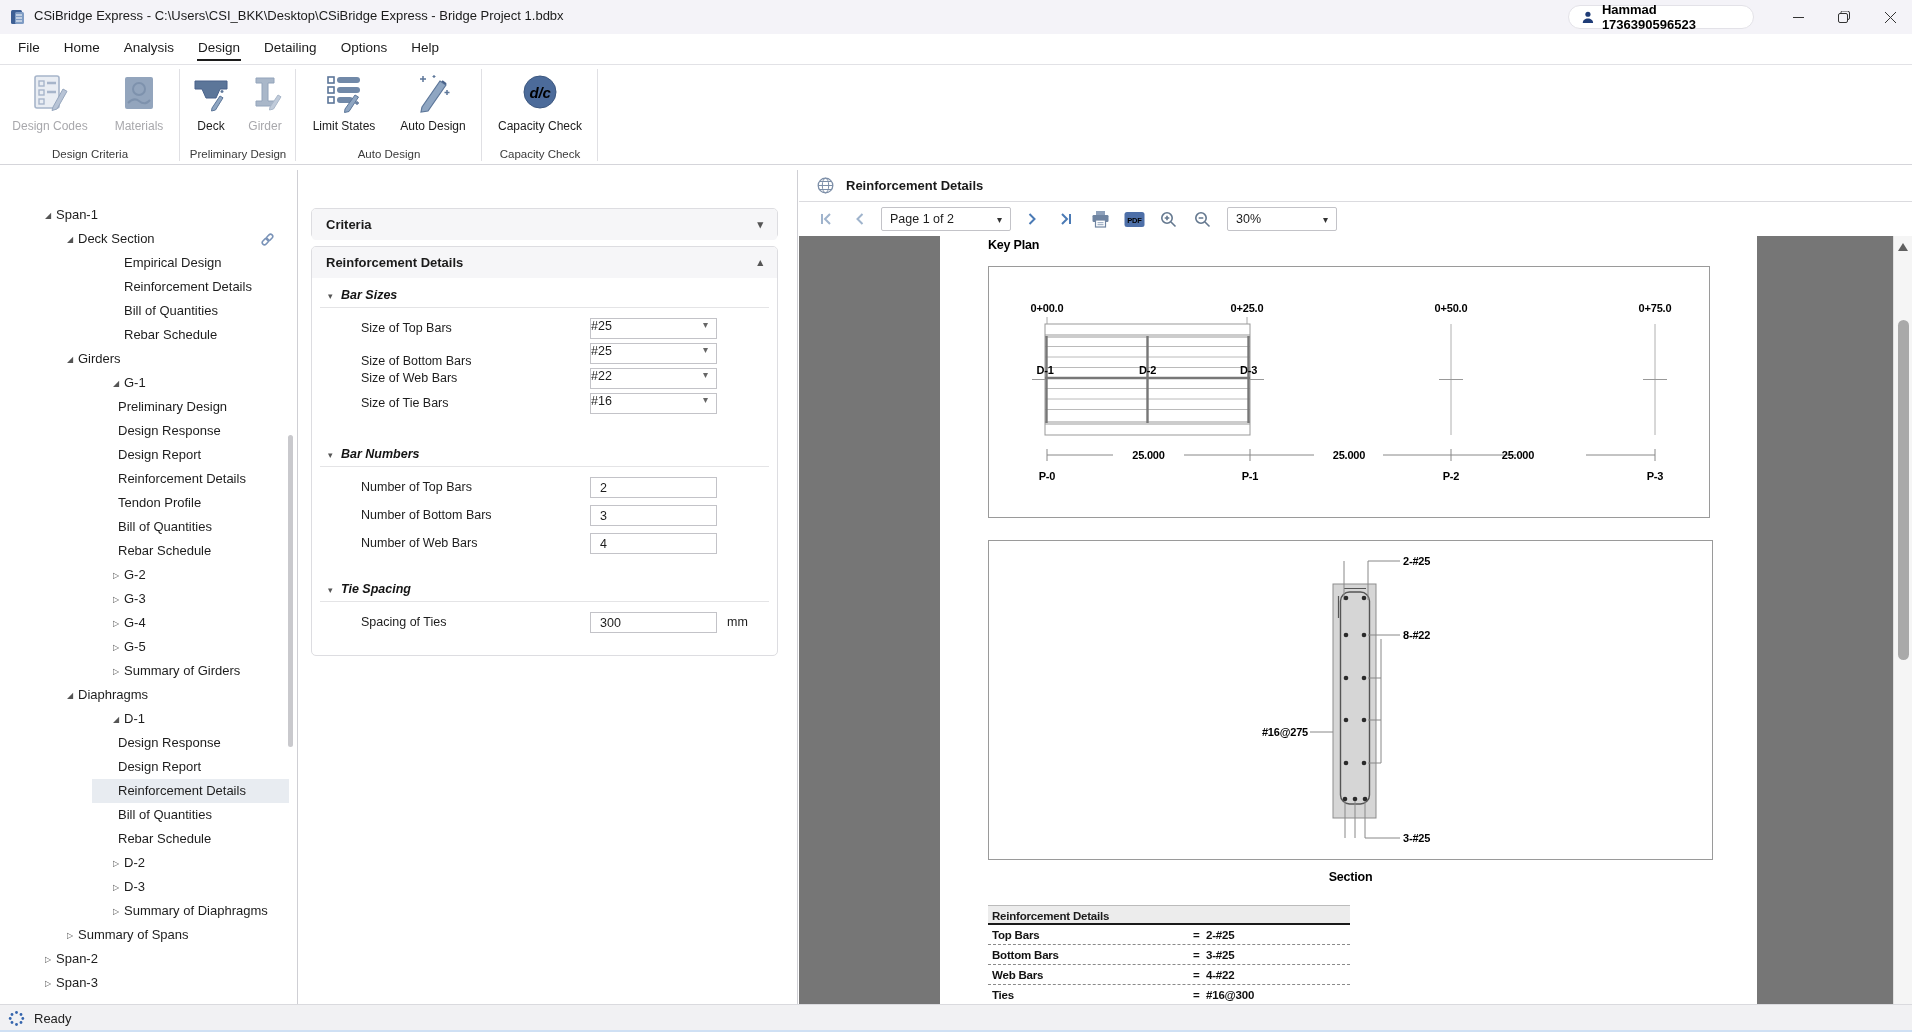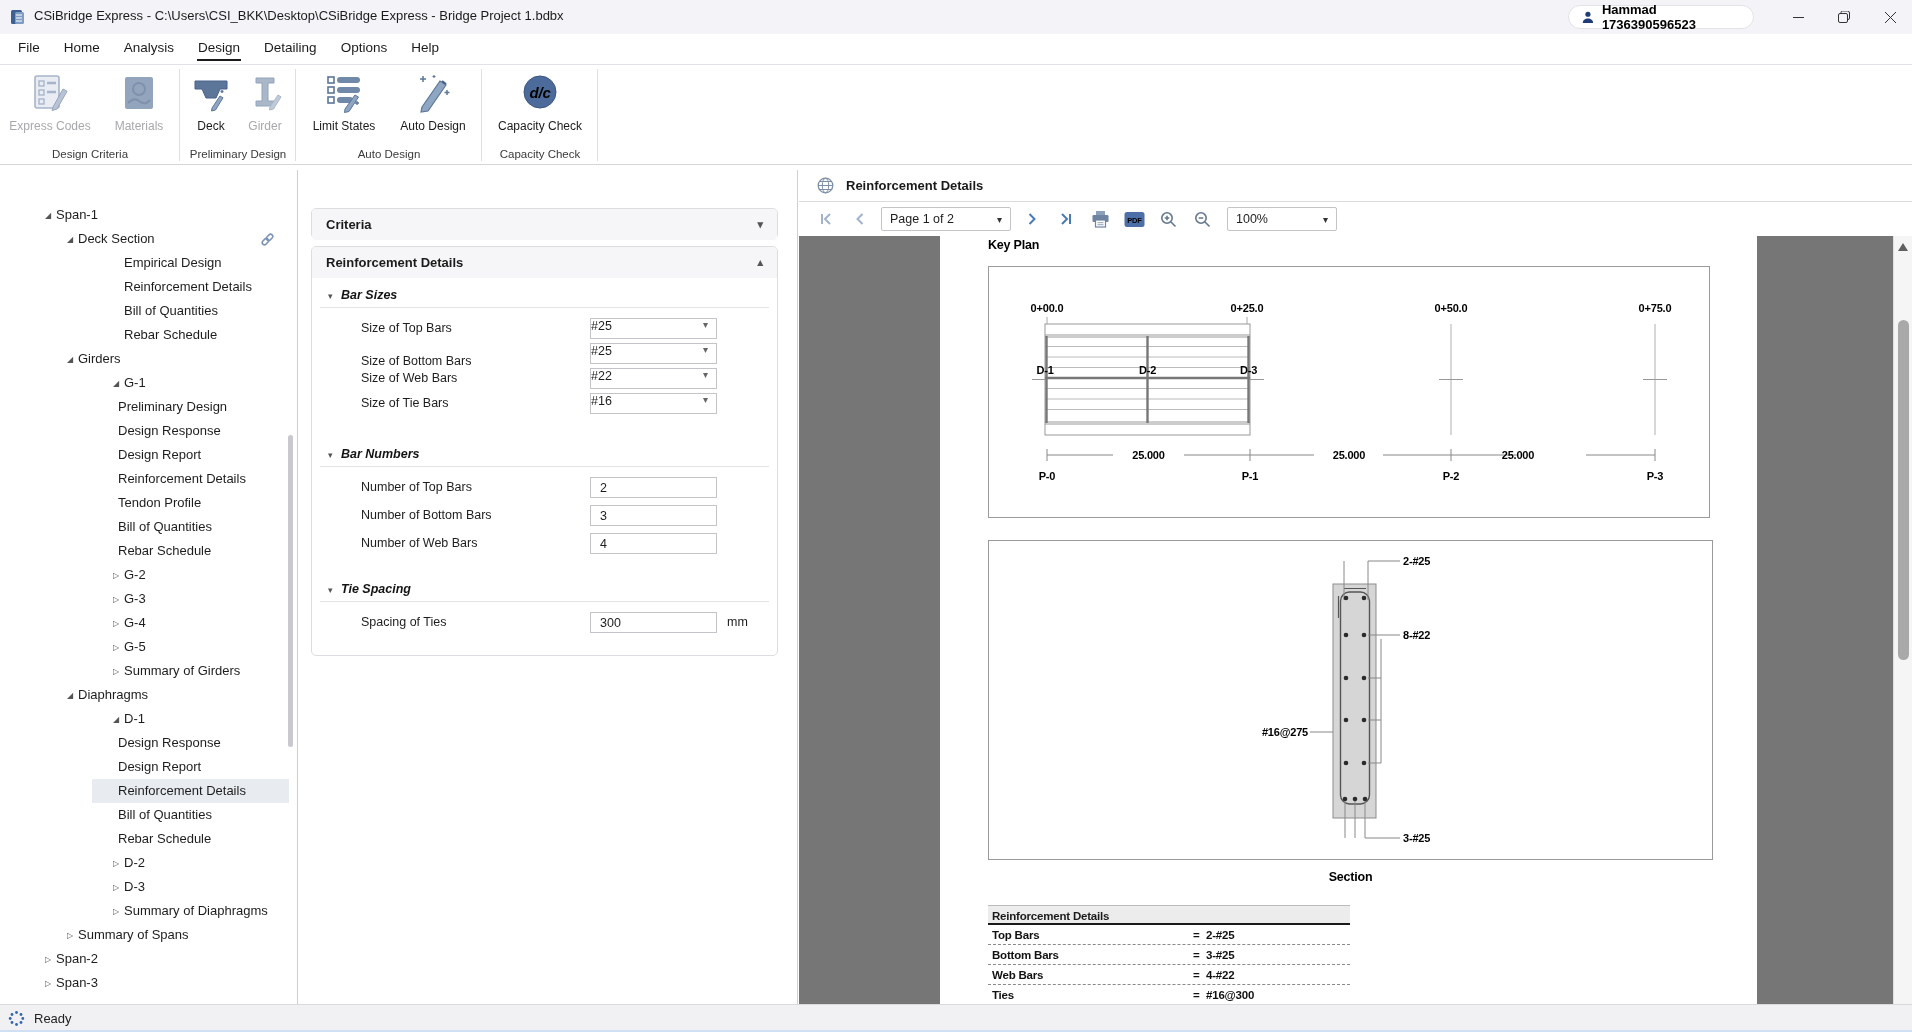--- a/index.html
+++ b/index.html
@@ -147,21 +147,21 @@
     <div class="rgroup" style="left:0;width:180px;">
       <div class="rbtn disabled" style="left:7px;">
         <svg class="ric" viewBox="0 0 38 40">
             <rect x="4" y="3" width="24" height="32" rx="2" fill="#e9edf3" stroke="#a7b5ca" stroke-width="1.6"></rect>
             <rect x="8" y="8" width="5" height="5" fill="none" stroke="#a7b5ca" stroke-width="1.4"></rect>
             <rect x="8" y="17" width="5" height="5" fill="none" stroke="#a7b5ca" stroke-width="1.4"></rect>
             <rect x="8" y="26" width="5" height="5" fill="none" stroke="#a7b5ca" stroke-width="1.4"></rect>
             <path d="M16 10 h9 M16 19 h9" stroke="#a7b5ca" stroke-width="2.4"></path>
             <path d="M22 34 L32 16 l4 2.3 L26 36 l-5 1.5 z" fill="#b8c4d6" stroke="#96a6bd" stroke-width="1"></path>
           </svg>
-        <span class="rlabel">Express Codes</span>
+        <span class="rlabel">Design Codes</span>
       </div>
       <div class="rbtn disabled" style="left:96px;">
         <svg class="ric" viewBox="0 0 38 40">
             <rect x="5" y="4" width="28" height="32" rx="2" fill="#93a5bd"></rect>
             <circle cx="19" cy="16" r="6" fill="none" stroke="#7e92ad" stroke-width="2"></circle>
             <path d="M8 30 q6-6 11-2 q6 5 11-1" fill="none" stroke="#7e92ad" stroke-width="2"></path>
           </svg>
         <span class="rlabel">Materials</span>
       </div>
       <div class="divider"></div>
@@ -402,21 +402,21 @@
           <path d="M11 11 L15.5 15.5 M4.7 7 h4.6 M7 4.7 v4.6"></path>
         </svg>
       </button>
     <button class="tbtn">
         <svg width="17" height="17" viewBox="0 0 17 17" fill="none" stroke="#64788f" stroke-width="1.6">
           <circle cx="7" cy="7" r="5.2"></circle>
           <path d="M11 11 L15.5 15.5 M4.7 7 h4.6"></path>
         </svg>
       </button>
     <div class="tb-select zoom-select">
-      <span>100%</span>
+      <span>30%</span>
       <span class="chev">▾</span>
     </div>
   </div>
 
   <div class="viewport">
     <div class="page">
       <div class="rep-title">Key Plan</div>
 
       <svg style="position:absolute;left:48px;top:30px;" width="722" height="252" viewBox="0 0 722 252">
         <rect x="0.5" y="0.5" width="721" height="251" fill="none" stroke="#9a9a9a"></rect>

